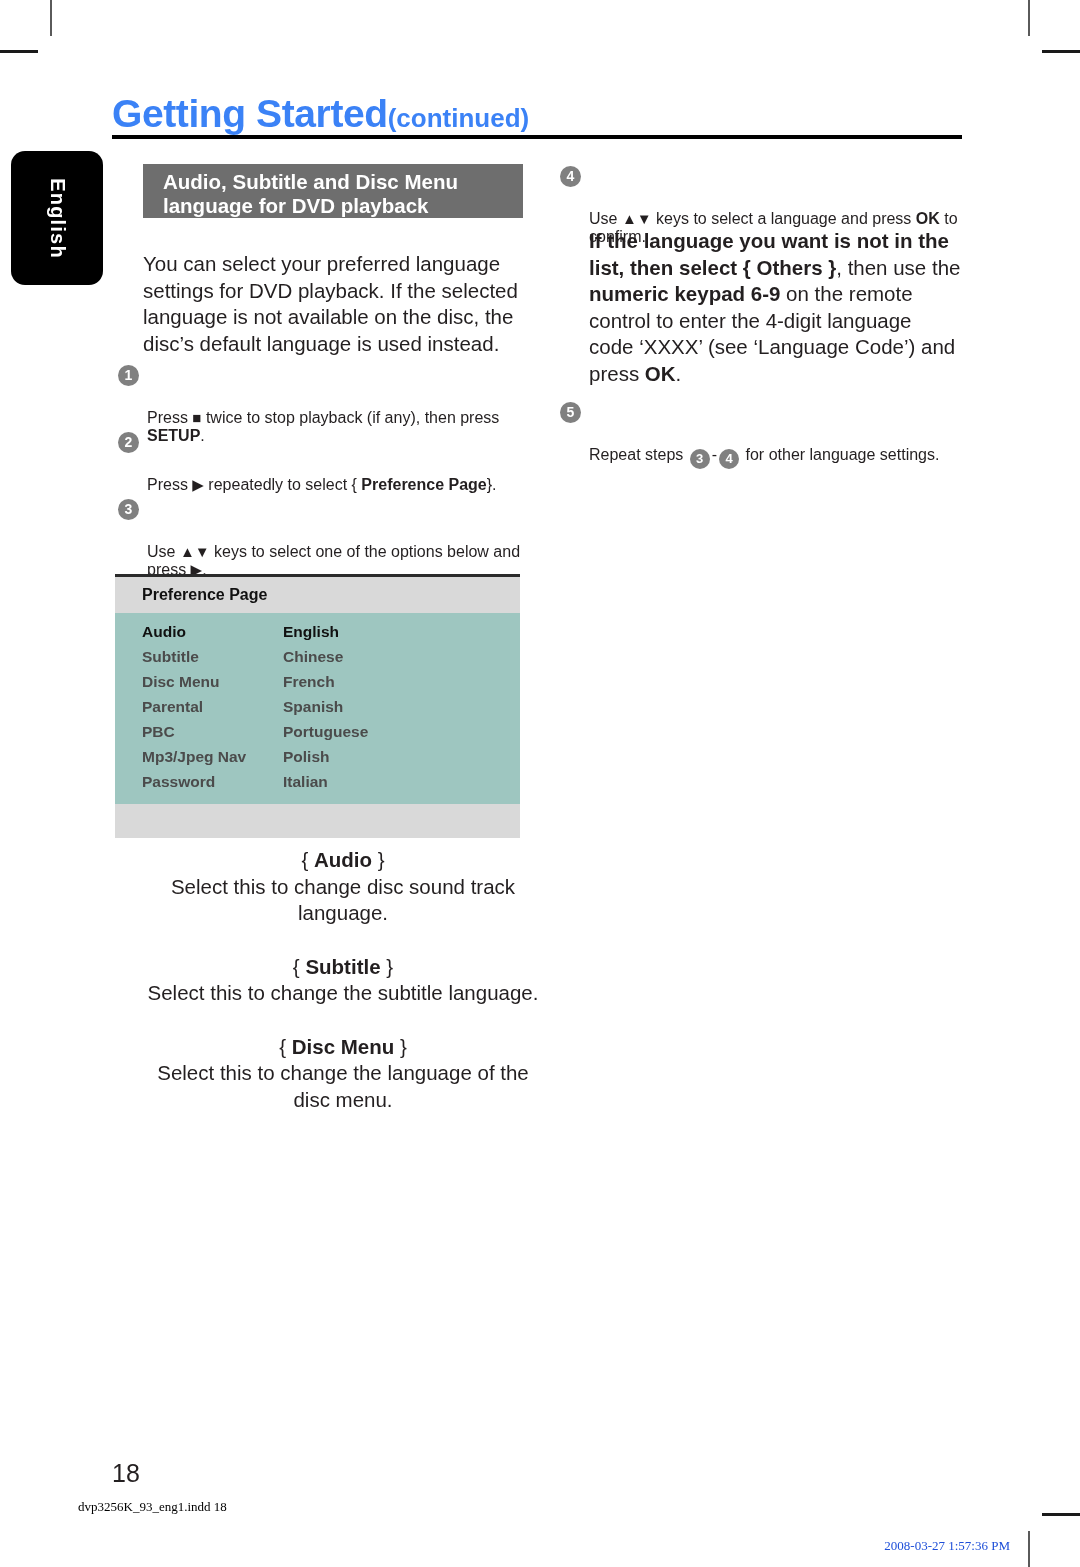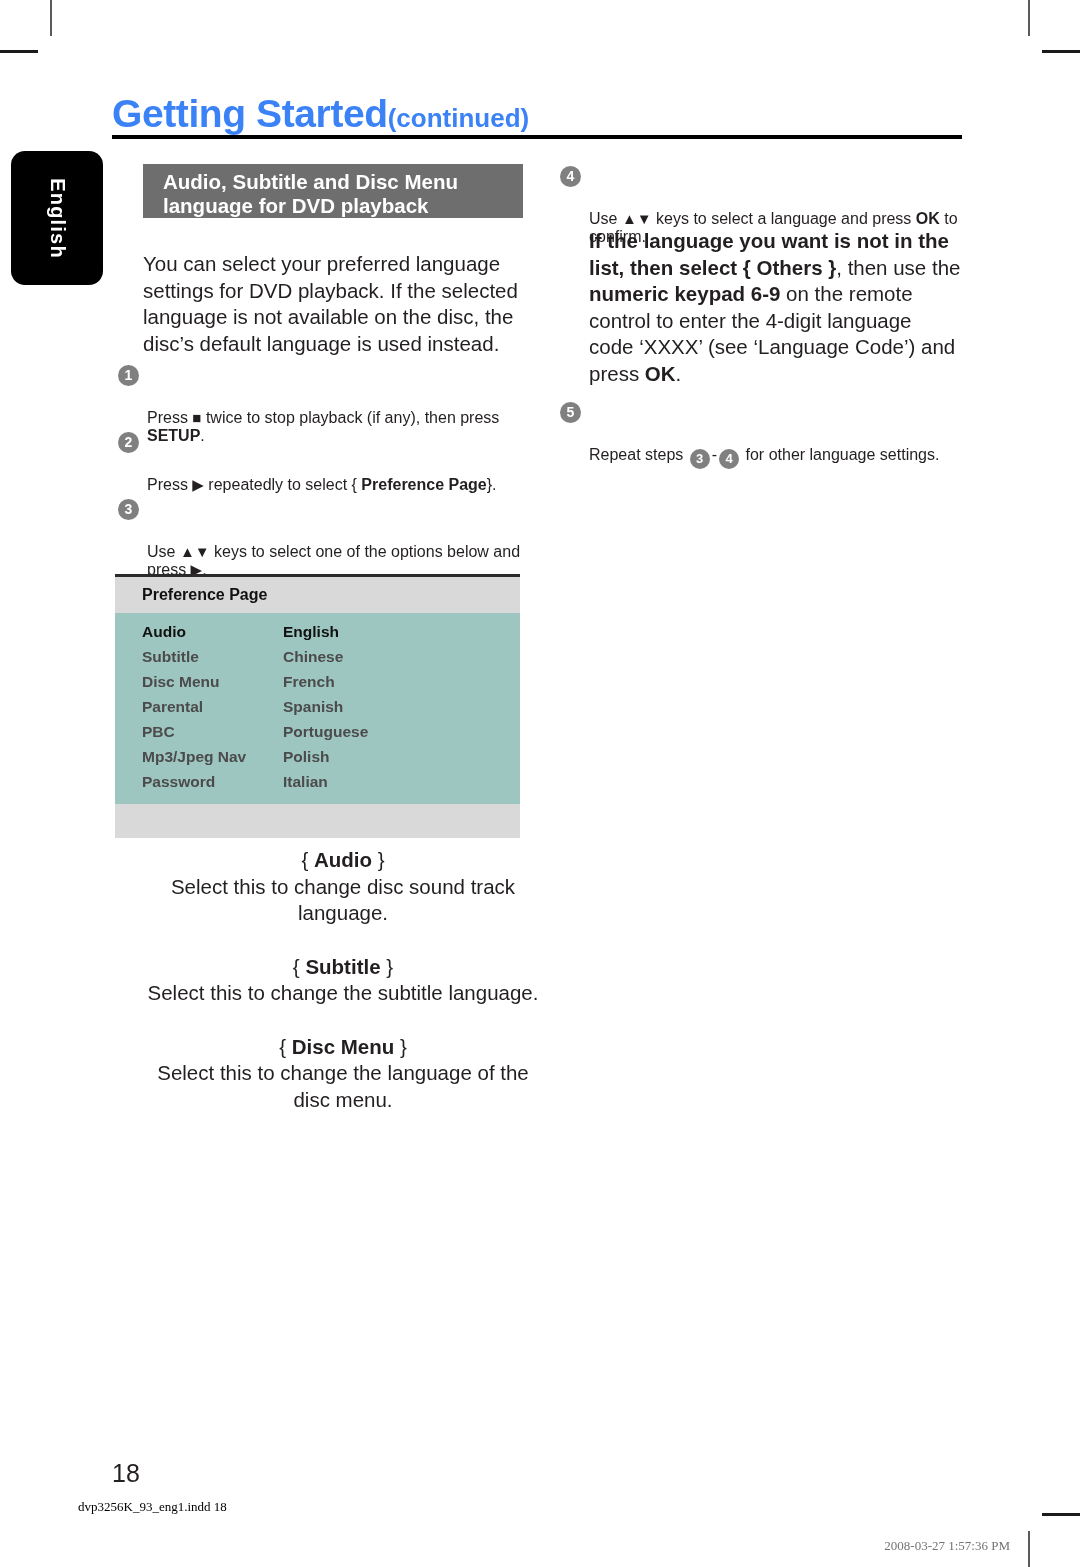--- a/index.html
+++ b/index.html
@@ -215,21 +215,21 @@
     font-family: "Liberation Serif", serif;
     font-size: 13px;
     color: #000000;
   }
   #foot-right {
     position: absolute;
     right: 70px;
     top: 1538px;
     font-family: "Liberation Serif", serif;
     font-size: 13px;
-    color: #737373;
+    color: #1d4ed8;
     text-align: center;
   }
 </style>
 </head>
 <body>
 
 <div id="page">
 
   <div class="crop v" style="left:50px; top:0; height:36px;"></div>
   <div class="crop dark h" style="left:0; top:50px; width:38px;"></div>

